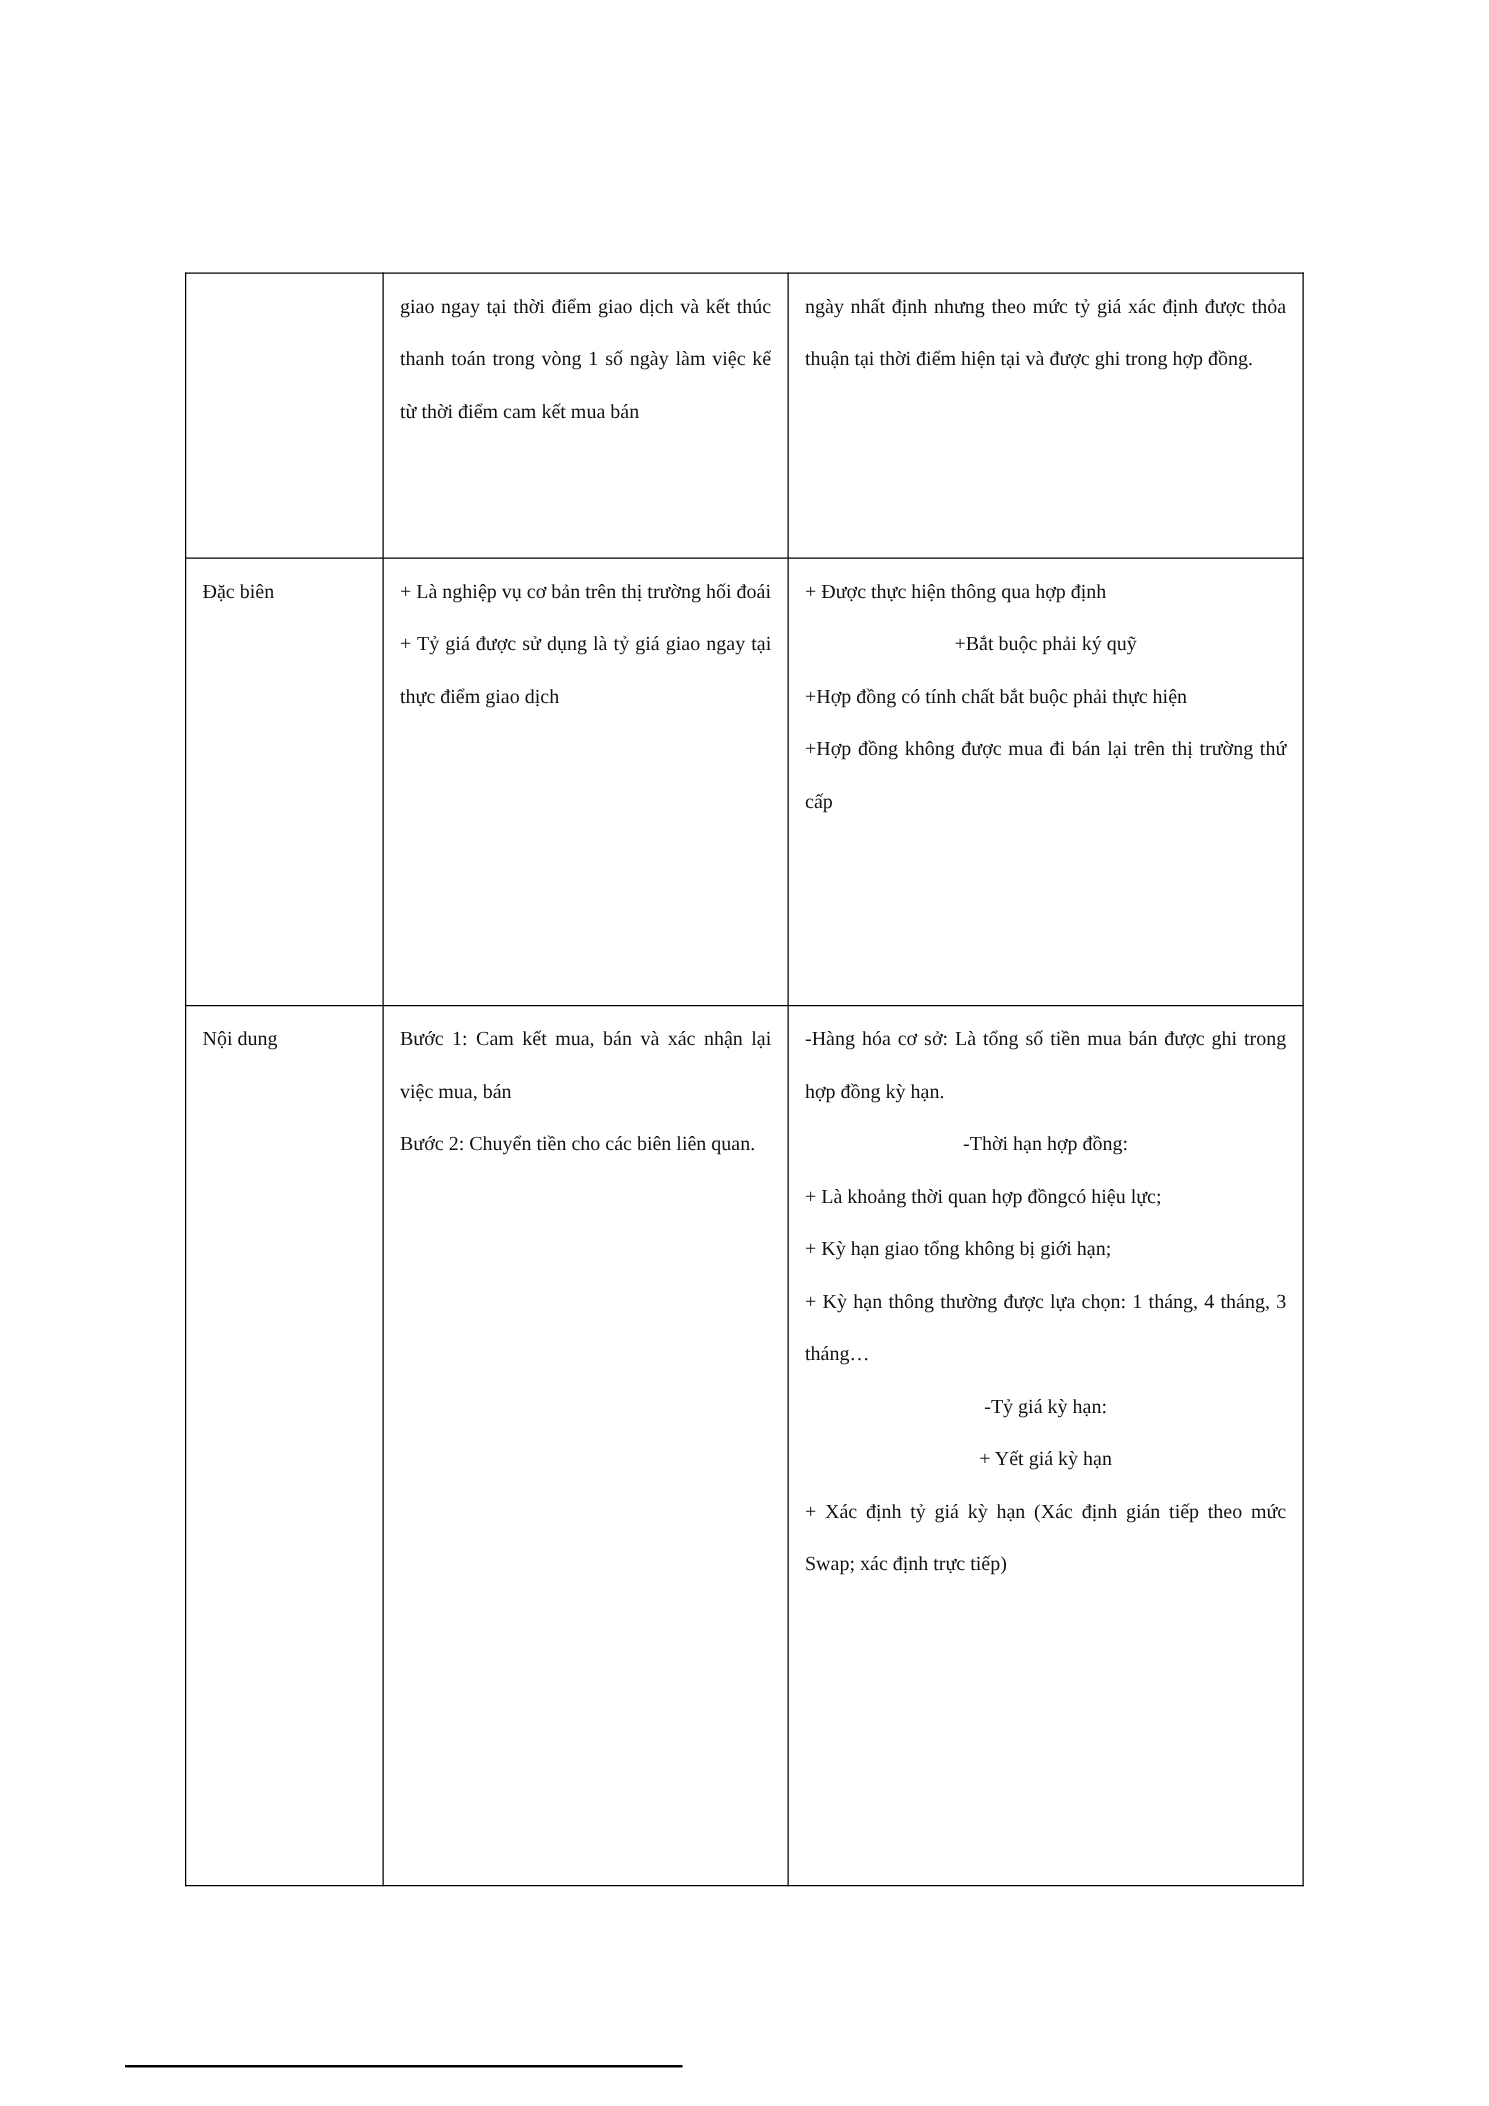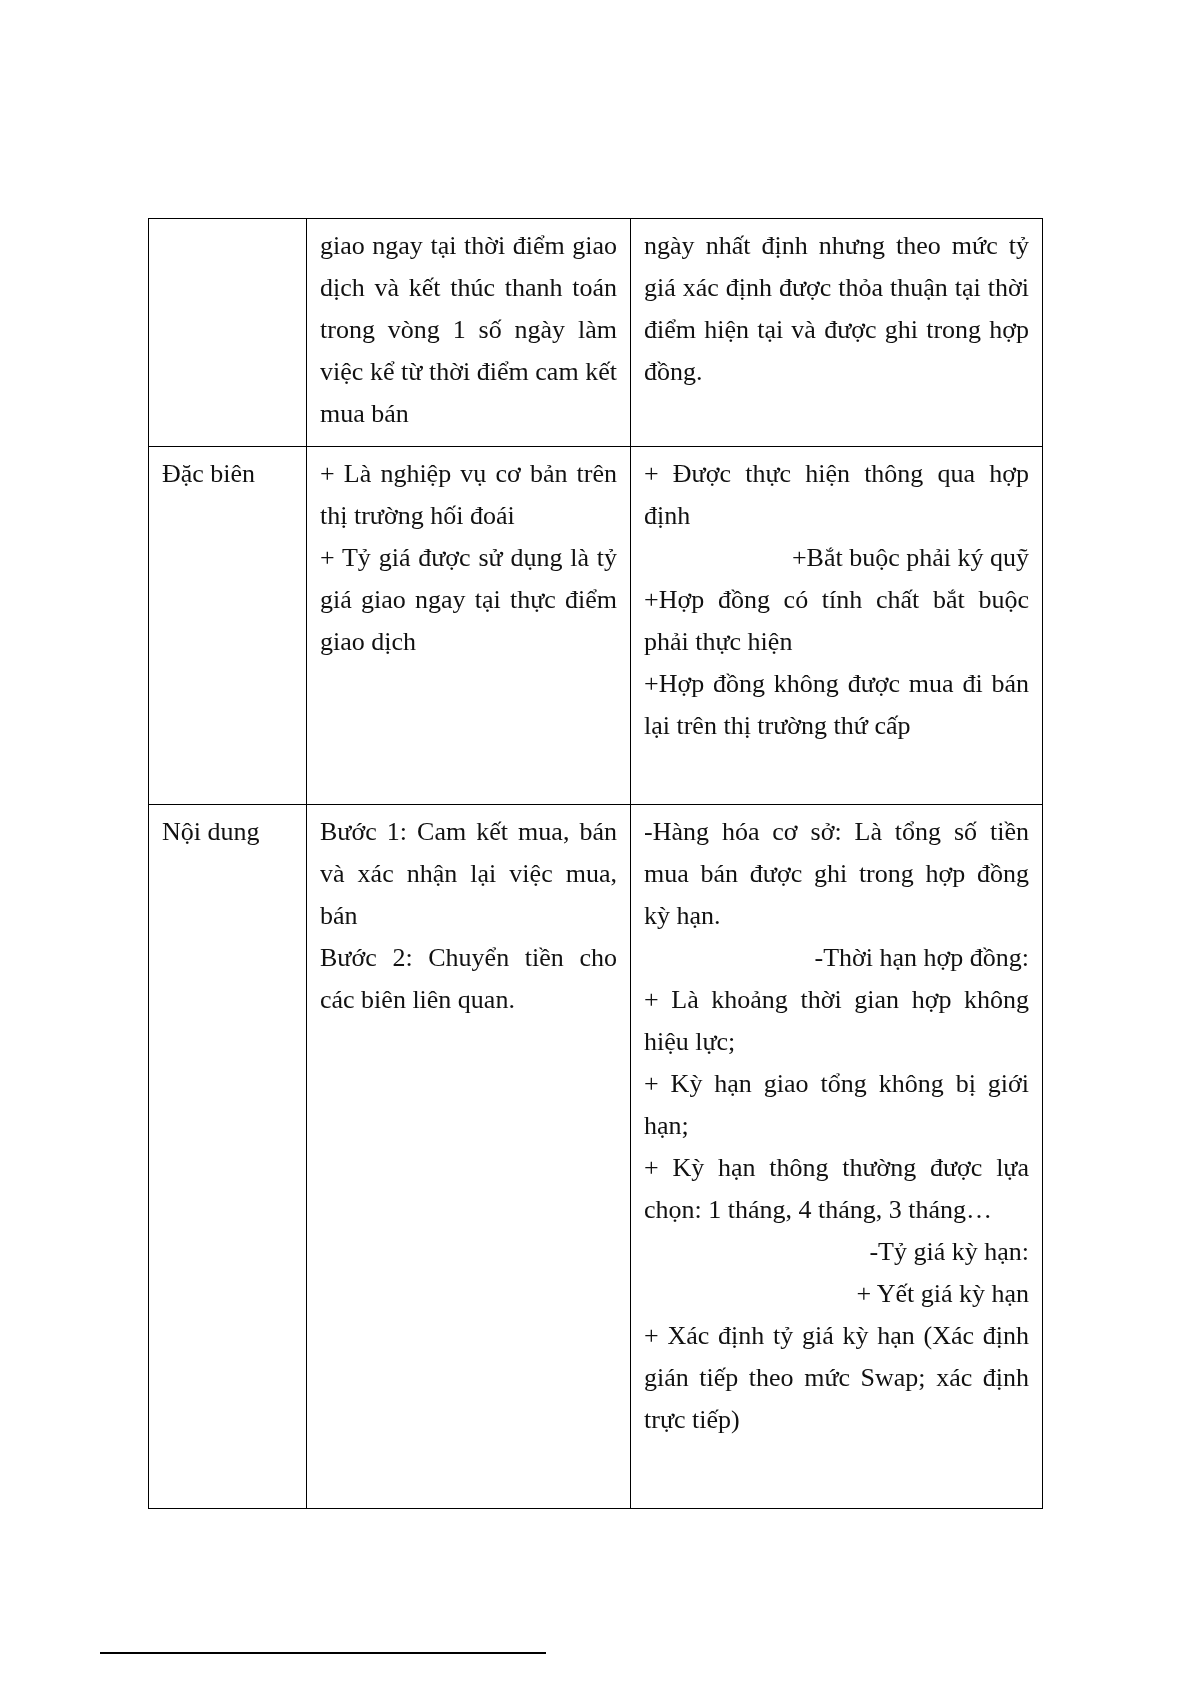--- a/index.html
+++ b/index.html
@@ -24,30 +24,30 @@
     border-collapse: collapse;
     table-layout: fixed;
   }
   table.doc-table col.c1 { width: 158px; }
   table.doc-table col.c2 { width: 324px; }
   table.doc-table col.c3 { width: 412px; }
   table.doc-table td {
     border: 1.5px solid #000000;
     vertical-align: top;
     padding: 6px 13px 4px 13px;
-    font-size: 26px;
+    font-size: 16px;
     line-height: 42px;
   }
   table.doc-table td p {
     margin: 0;
     text-align: justify;
     text-justify: inter-word;
   }
   table.doc-table td p.nojust {
-    text-align: right;
+    text-align: center;
   }
   tr.r1 td { height: 217px; }
   tr.r2 td { height: 347px; }
   tr.r3 td { height: 693px; margin-top: 20px; }
   .label-cell p {
     text-align: left;
   }
   .footer-rule {
     position: absolute;
     left: 100px;
@@ -100,21 +100,21 @@
         <td class="label-cell">
           <p>Nội dung</p>
         </td>
         <td>
           <p>Bước 1: Cam kết mua, bán và xác nhận lại việc mua, bán</p>
           <p>Bước 2: Chuyển tiền cho các biên liên quan.</p>
         </td>
         <td>
           <p>-Hàng hóa cơ sở: Là tổng số tiền mua bán được ghi trong hợp đồng kỳ hạn.</p>
           <p class="nojust">-Thời hạn hợp đồng:</p>
-          <p>+ Là khoảng thời gian hợp không hiệu lực;</p>
+          <p>+ Là khoảng thời quan hợp đồngcó hiệu lực;</p>
           <p>+ Kỳ hạn giao tổng không bị giới hạn;</p>
           <p>+ Kỳ hạn thông thường được lựa chọn: 1 tháng, 4 tháng, 3 tháng…</p>
           <p class="nojust">-Tỷ giá kỳ hạn:</p>
           <p class="nojust">+ Yết giá kỳ hạn</p>
           <p>+ Xác định tỷ giá kỳ hạn (Xác định gián tiếp theo mức Swap; xác định trực tiếp)</p>
         </td>
       </tr>
 
     </tbody>
   </table>

